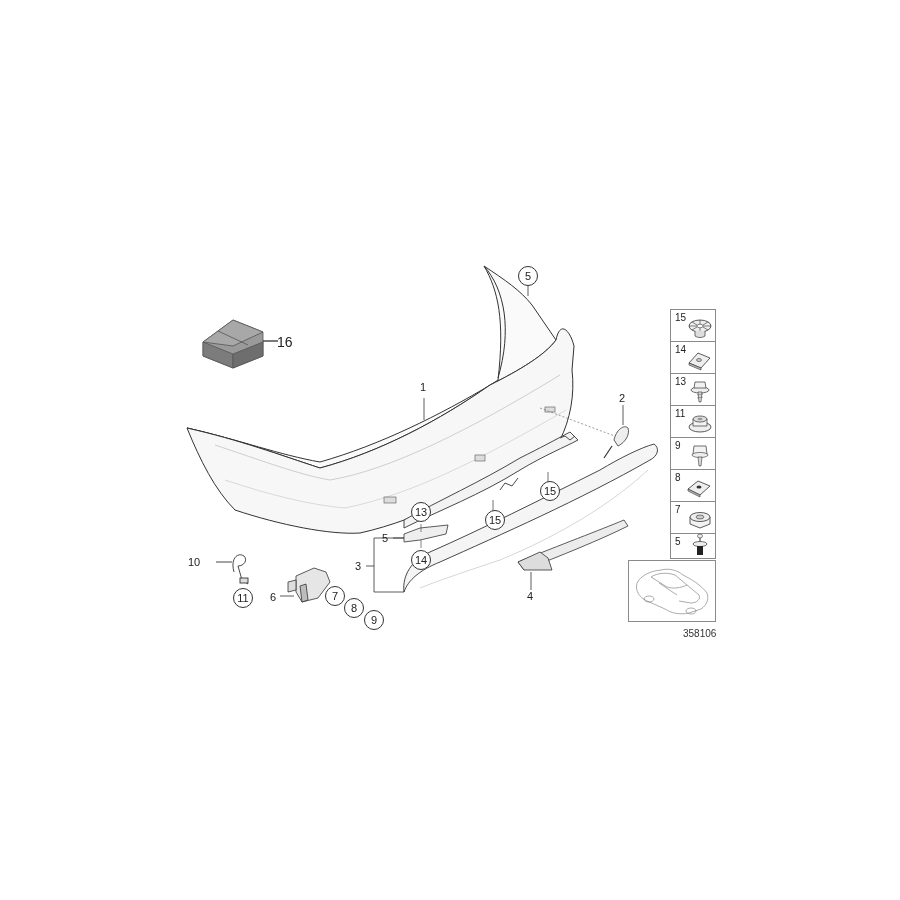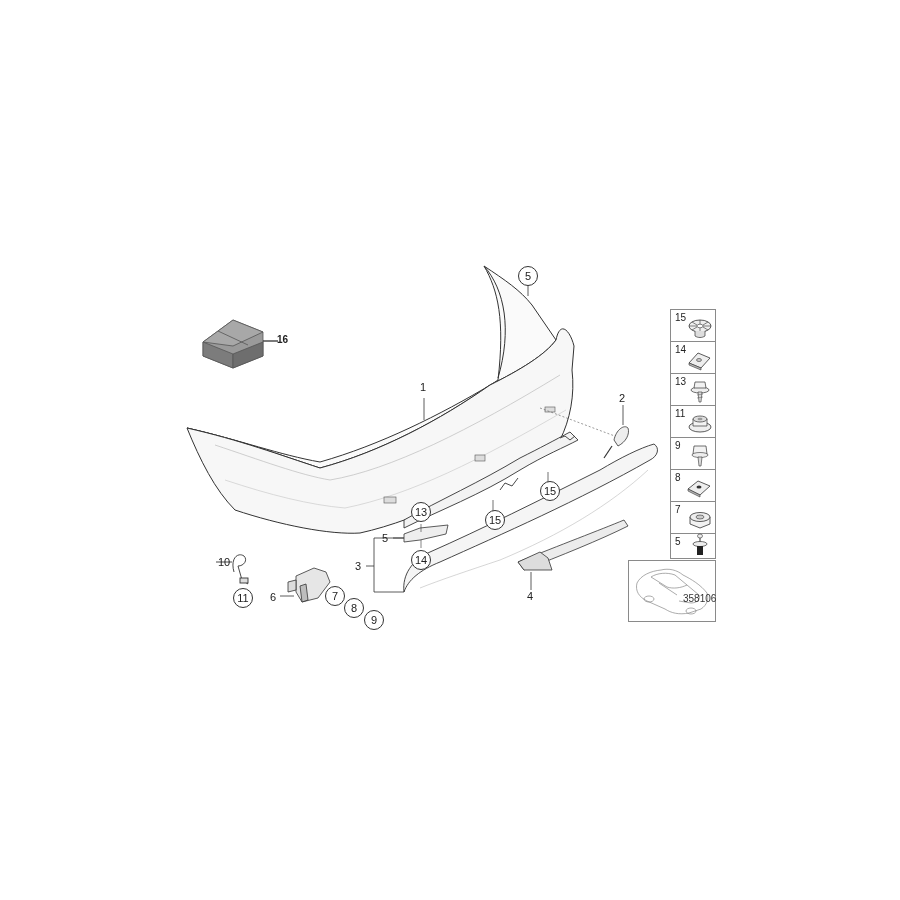--- a/index.html
+++ b/index.html
@@ -2,28 +2,28 @@
 <html><head>
 <meta charset="utf-8">
 <style>
   html, body { margin:0; padding:0; background:#ffffff; }
   body { width:900px; height:900px; position:relative; overflow:hidden; font-family:"Liberation Sans", sans-serif; }
   .canvas { position:absolute; left:0; top:0; width:900px; height:900px; }
   svg.drawing { position:absolute; left:0; top:0; }
   .lbl { position:absolute; font-family:"Liberation Sans", sans-serif; font-size:11px; color:#222; line-height:1; }
   .circ { position:absolute; width:20px; height:20px; border:1px solid #333; border-radius:50%; background:#fff;
           font-family:"Liberation Sans", sans-serif; font-size:11px; color:#222; display:flex; align-items:center; justify-content:center; box-sizing:border-box; }
-  .bold16 { font-weight:bold; font-size:10px; }
+  .bold16 { font-weight:normal; font-size:14px; }
   .legend { position:absolute; left:670px; top:309px; width:46px; border:1px solid #8a8a8a; box-sizing:border-box; background:#fff; }
   .legend-cell { position:relative; height:32px; border-bottom:1px solid #8a8a8a; box-sizing:border-box; }
   .legend-cell:last-child { border-bottom:none; height:24px; }
   .legend-num { position:absolute; left:4px; top:2px; font-size:10px; color:#222; }
   .legend-icon { position:absolute; right:3px; bottom:2px; width:26px; height:24px; }
   .thumb { position:absolute; left:628px; top:560px; width:88px; height:62px; border:1px solid #8a8a8a; box-sizing:border-box; background:#fff; }
-  .docno { position:absolute; left:683px; top:593px; font-size:10px; color:#333; }
+  .docno { position:absolute; left:683px; top:628px; font-size:10px; color:#333; }
 </style>
 </head>
 <body>
 
 <div class="canvas">
 
   <svg class="drawing" width="900" height="900" viewBox="0 0 900 900">
 
     <g>
       <polygon points="203,342 233,320 263,332 263,356 233,368 203,356" fill="#9a9a9a" stroke="#555" stroke-width="0.8"></polygon>
@@ -102,21 +102,21 @@
 
   <span class="lbl" style="left:420px;top:382px;">1</span>
   <span class="lbl" style="left:619px;top:393px;">2</span>
   <span class="lbl" style="left:355px;top:561px;">3</span>
   <span class="lbl" style="left:527px;top:591px;">4</span>
   <div class="circ" style="left:518px;top:266px;">5</div>
   <span class="lbl" style="left:270px;top:592px;">6</span>
   <div class="circ" style="left:325px;top:586px;">7</div>
   <div class="circ" style="left:344px;top:598px;">8</div>
   <div class="circ" style="left:364px;top:610px;">9</div>
-  <span class="lbl" style="left:218px;top:557px;">10</span>
+  <span class="lbl" style="left:188px;top:557px;">10</span>
   <div class="circ" style="left:233px;top:588px;">11</div>
   <span class="lbl" style="left:382px;top:533px;">5</span>
   <div class="circ" style="left:411px;top:502px;">13</div>
   <div class="circ" style="left:411px;top:550px;">14</div>
   <div class="circ" style="left:485px;top:510px;">15</div>
   <div class="circ" style="left:540px;top:481px;">15</div>
   <span class="lbl bold16" style="left:277px;top:335px;">16</span>
 
   <div class="legend">
     <div class="legend-cell">

